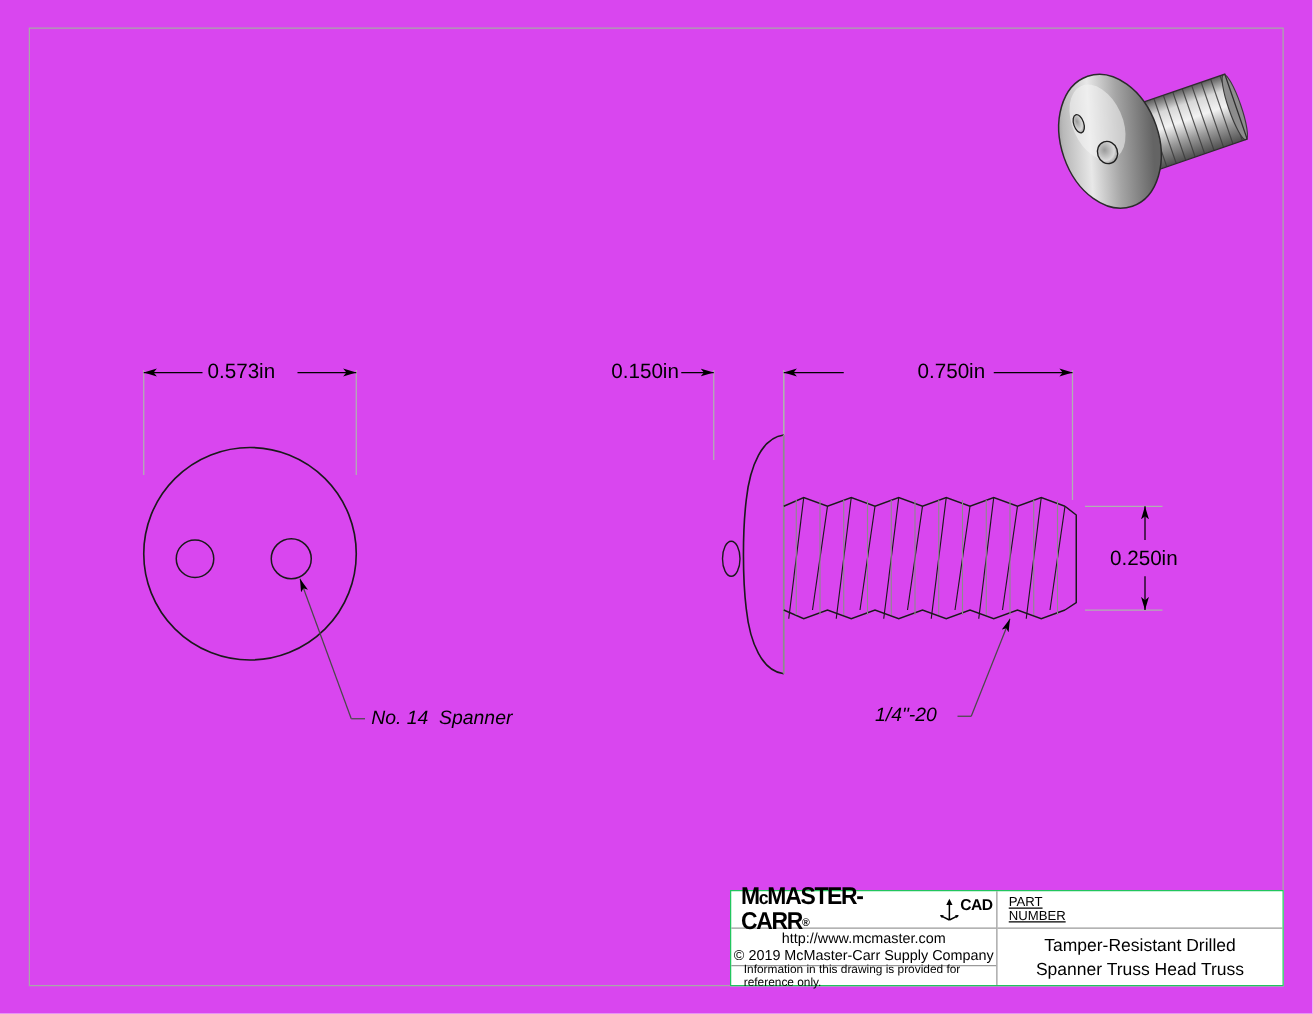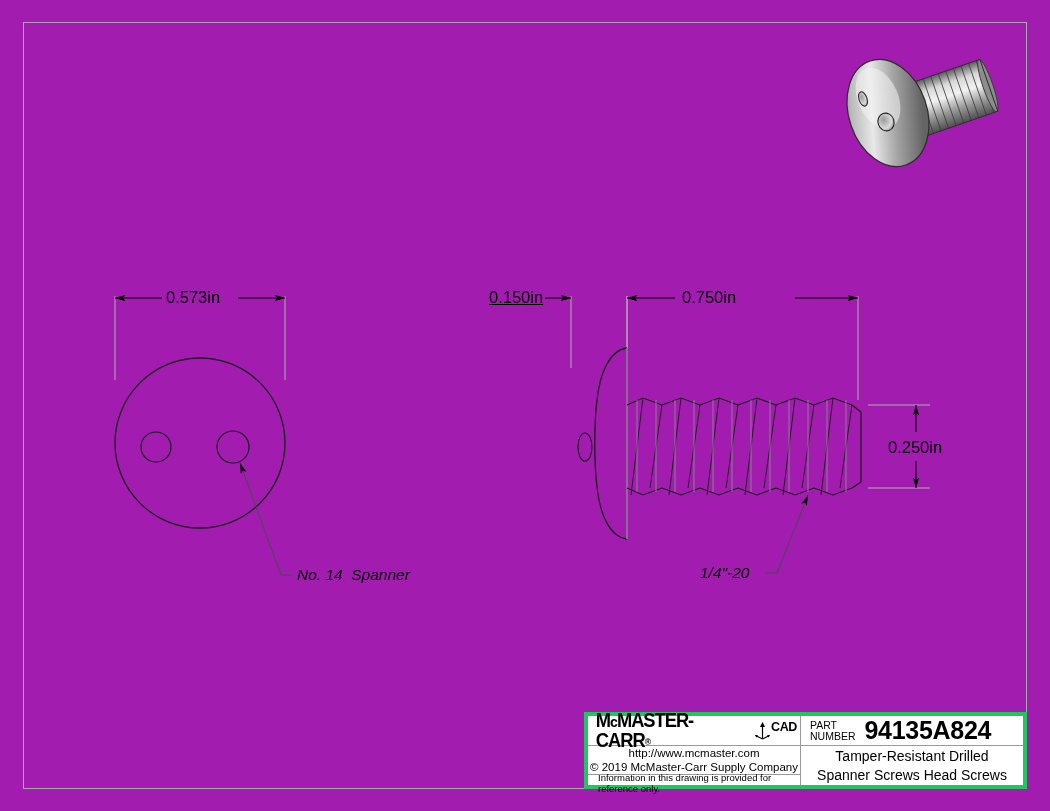--- a/index.html
+++ b/index.html
@@ -10,21 +10,21 @@
   body {
     width: 1050px;
     height: 811px;
     font-family: "Liberation Sans", sans-serif;
     overflow: hidden;
   }
   #page {
     position: relative;
     width: 1050px;
     height: 811px;
-    background: #a21caf;
+    background: #d946ef;
   }
   #page-border {
     position: absolute;
     left: 23px;
     top: 22px;
     width: 1004px;
     height: 767px;
     border: 1.5px solid #a8a8a8;
     box-sizing: border-box;
   }
@@ -51,21 +51,21 @@
     white-space: pre;
     font-style: italic;
   }
   
   #title-block {
     position: absolute;
     left: 584px;
     top: 712px;
     width: 443px;
     height: 77px;
-    border: 4px solid #22c55e;
+    border: 1px solid #22c55e;
     box-sizing: border-box;
     display: flex;
     background: #ffffff;
   }
   #tb-left {
     width: 213px;
     box-sizing: border-box;
     border-right: 1px solid #9a9a9a;
     display: flex;
     flex-direction: column;
@@ -150,20 +150,21 @@
     box-sizing: border-box;
     padding-left: 9px;
   }
   #part-label {
     font-family: "Liberation Sans", sans-serif;
     font-size: 10.5px;
     line-height: 11px;
     color: #000;
     text-align: left;
     margin-right: 9px;
+    text-decoration: underline;
   }
   #part-number {
     font-family: "Liberation Sans", sans-serif;
     font-weight: bold;
     font-size: 25px;
     letter-spacing: -0.3px;
     color: #000;
   }
   #tb-desc-row {
     flex: 1;
@@ -366,23 +367,23 @@
       </g>
       <g stroke="#000000" stroke-width="1" fill="none">
         <line x1="916" y1="432" x2="916" y2="405" marker-end="url(#arrowRight)"></line>
         <line x1="916" y1="461" x2="916" y2="488" marker-end="url(#arrowRight)"></line>
       </g>
     </g>
   </svg>
 
   <div class="dim-text" style="left:166px; top:288px;">0.573in</div>
 
-  <div class="dim-text" style="left:489px; top:288px;text-decoration:underline;">0.150in</div>
-
-  <div class="dim-text" style="left:682px; top:288px;">0.750in</div>
+  <div class="dim-text" style="left:489px; top:288px;">0.150in</div>
+
+  <div class="dim-text" style="left:734px; top:288px;">0.750in</div>
 
   <div class="dim-text" style="left:888px; top:438px;">0.250in</div>
 
   <div class="leader-text" style="left:297px; top:566px;">No. 14  Spanner</div>
 
   <div class="leader-text" style="left:700px; top:564px;">1/4"-20</div>
 
   <div id="title-block">
 
     <div id="tb-left">
@@ -414,23 +415,22 @@
         <div class="tb-tiny">Information in this drawing is provided for reference only.</div>
       </div>
     </div>
 
     <div id="tb-right">
       <div id="tb-part-row">
         <div id="part-label">
           <div>PART</div>
           <div>NUMBER</div>
         </div>
-        <div id="part-number">94135A824</div>
       </div>
 
       <div id="tb-desc-row">
         <div class="tb-desc">Tamper-Resistant Drilled</div>
-        <div class="tb-desc">Spanner Screws Head Screws</div>
+        <div class="tb-desc">Spanner Truss Head Truss</div>
       </div>
     </div>
   </div>
 
 </div>
 
 </body></html>

